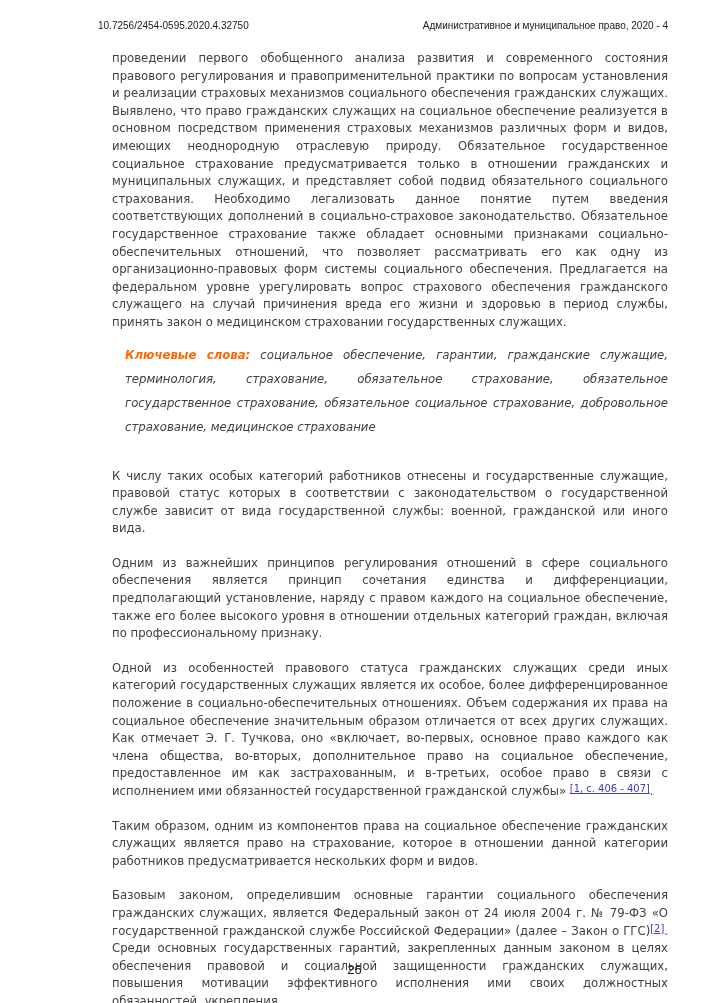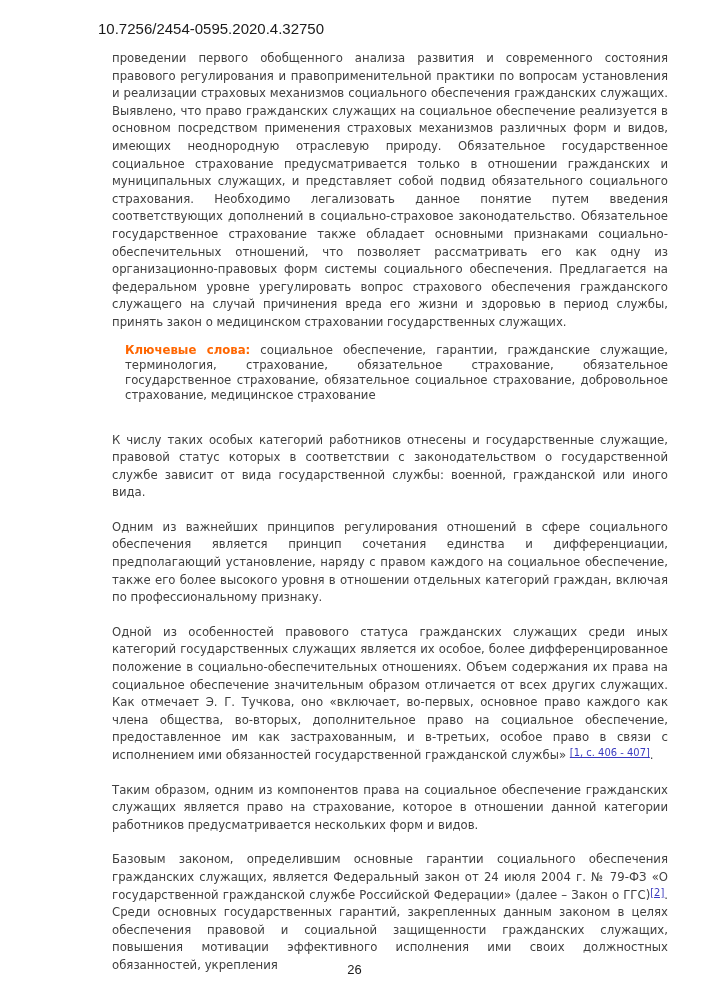--- a/index.html
+++ b/index.html
@@ -13,39 +13,40 @@
   }
   .header {
     position: absolute;
     top: 20px;
     left: 98px;
     right: 41px;
     display: flex;
     justify-content: space-between;
     align-items: center;
     font-family: "Liberation Sans", sans-serif;
-    font-size: 15px;
+    font-size: 10px;
     color: #1a1a1a;
   }
   .content {
     position: absolute;
     top: 50px;
     left: 100px;
     width: 568px;
     color: #404040;
     font-size: 11.7px;
     line-height: 17.6px;
     text-align: justify;
   }
   .content p { margin: 0 0 17px 12px; }
   .abstract { margin-bottom: 11px !important; }
   .keywords {
     padding-left: 13px;
-    line-height: 15px;
+    line-height: 24px;
     margin-bottom: 29px !important;
+    font-style: italic;
   }
   .kw-label {
     color: #ff6600;
     font-weight: bold;
   }
   a.cite {
     color: #3b3bbf;
     font-size: 0.85em;
     position: relative;
     top: -3px;
@@ -62,20 +63,21 @@
     color: #1a1a1a;
   }
 </style>
 </head>
 <body>
 
 <div class="page">
 
   <div class="header">
     <span>10.7256/2454-0595.2020.4.32750</span>
+    <span>Административное и муниципальное право, 2020 - 4</span>
   </div>
 
   <div class="content">
 
     <p class="abstract">
       <span>проведении первого обобщенного анализа развития и современного состояния правового регулирования и правоприменительной практики по вопросам установления и реализации страховых механизмов социального обеспечения гражданских служащих. Выявлено, что право гражданских служащих на социальное обеспечение реализуется в основном посредством применения страховых механизмов различных форм и видов, имеющих неоднородную отраслевую природу. Обязательное государственное социальное страхование предусматривается только в отношении гражданских и муниципальных служащих, и представляет собой подвид обязательного социального страхования. Необходимо легализовать данное понятие путем введения соответствующих дополнений в социально-страховое законодательство. Обязательное государственное страхование также обладает основными признаками социально-обеспечительных отношений, что позволяет рассматривать его как одну из организационно-правовых форм системы социального обеспечения. Предлагается на федеральном уровне урегулировать вопрос страхового обеспечения гражданского служащего на случай причинения вреда его жизни и здоровью в период службы, принять закон о медицинском страховании государственных служащих.</span>
     </p>
 
     <p class="keywords">
       <span class="kw-label">Ключевые слова:</span>

